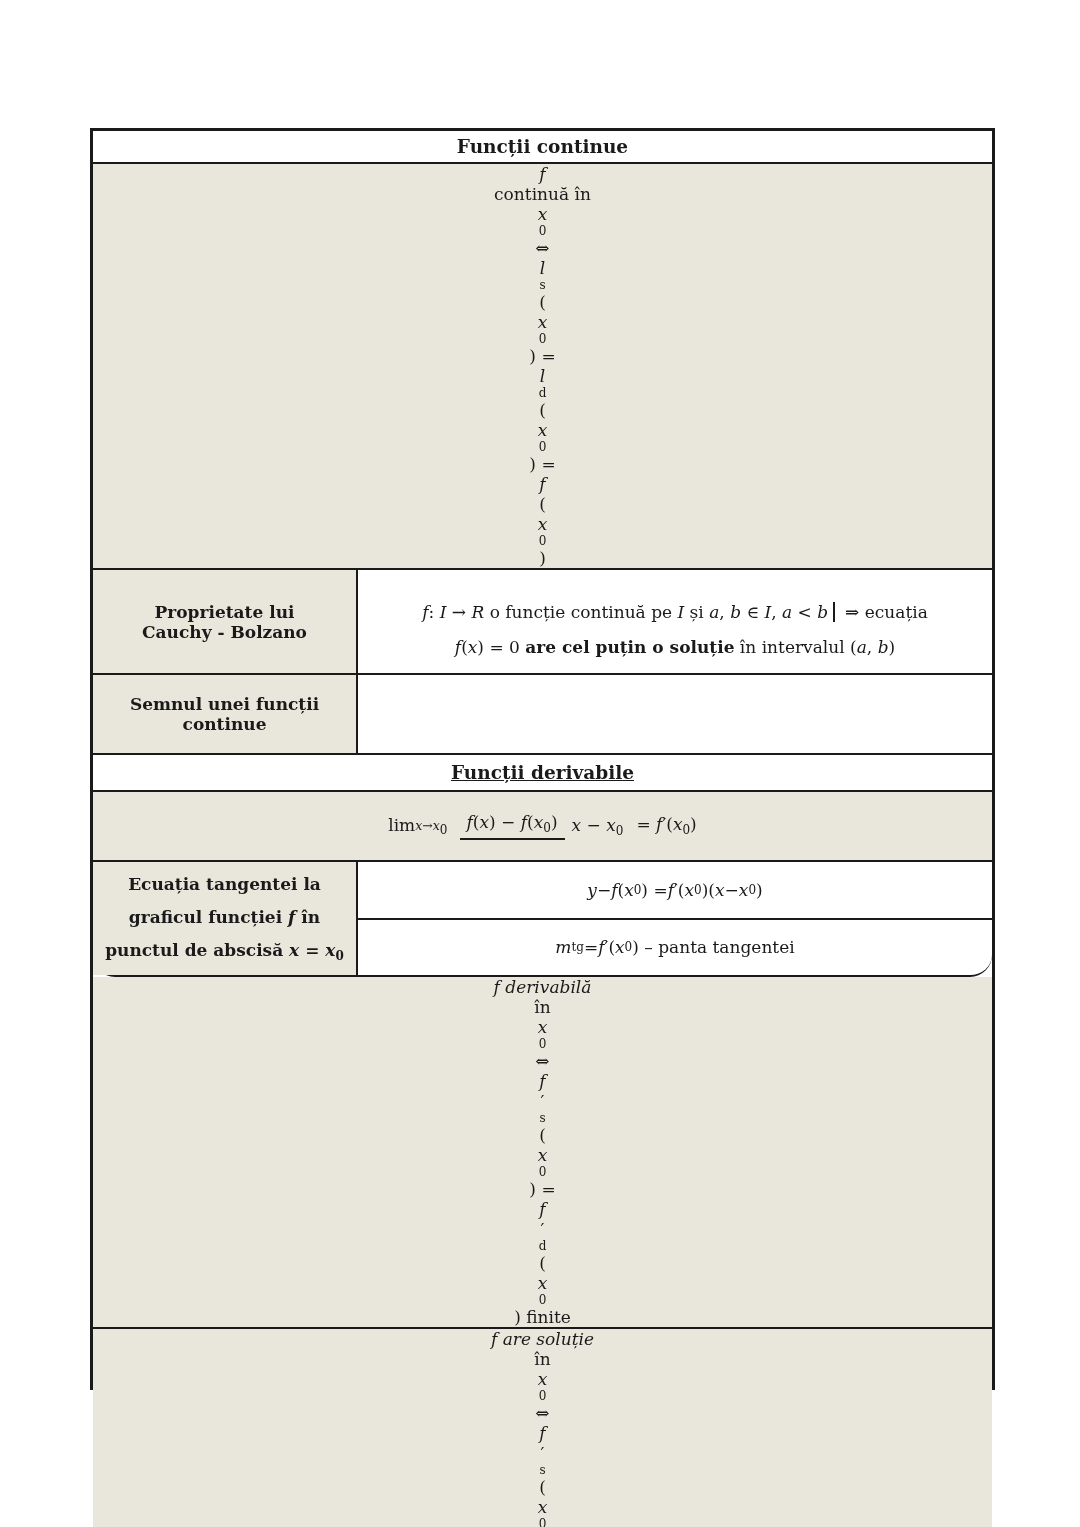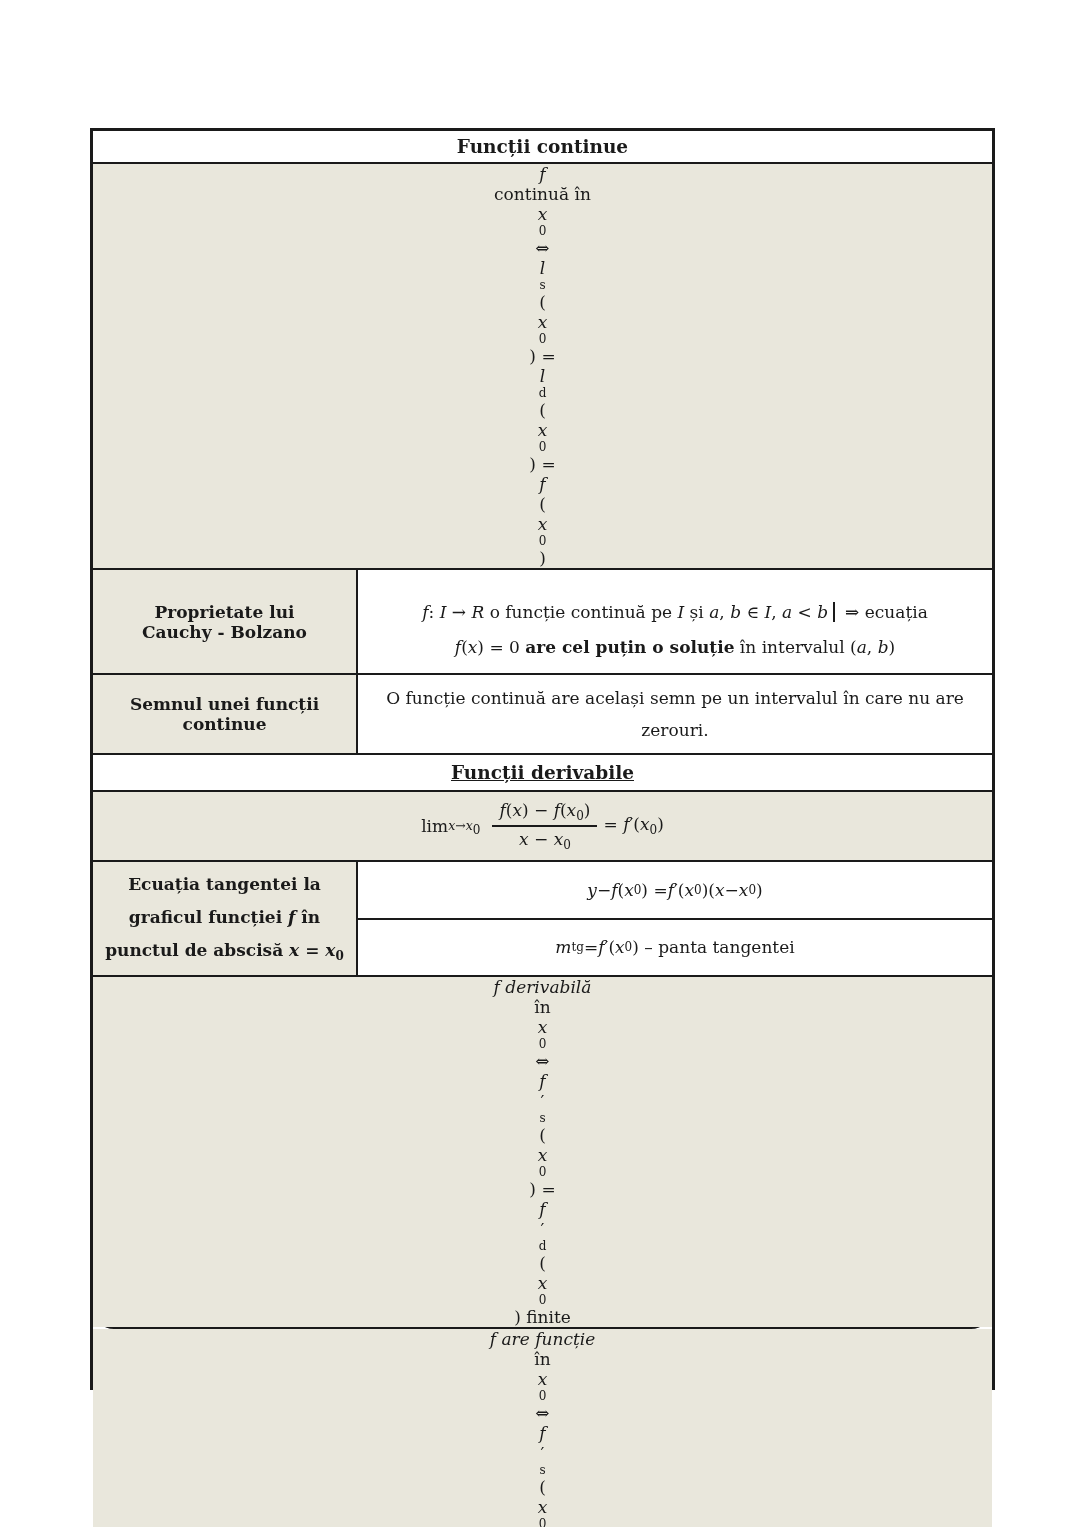--- a/index.html
+++ b/index.html
@@ -20,37 +20,37 @@
     width:905px;height:1262px;
     border:3px solid var(--border);
     box-sizing:border-box;
     background:#fff;
     display:flex;flex-direction:column;
     font-size:17px;
   }
   .row{display:flex;border-bottom:2px solid var(--border);box-sizing:border-box;}
   .row:last-child{border-bottom:none;flex:1;}
   .r1{flex:0 0 33px;}  .r2{flex:0 0 40px;}  .r3{flex:0 0 105px;} .r4{flex:0 0 80px;}
-  .r5{flex:0 0 37px;text-decoration:underline;}  .r6{flex:0 0 70px;}  .r7{flex:0 0 115px;} .r8{flex:0 0 38px;border-radius:21px;}
+  .r5{flex:0 0 37px;text-decoration:underline;}  .r6{flex:0 0 70px;}  .r7{flex:0 0 115px;border-radius:22px;} .r8{flex:0 0 38px;}
   .r9{flex:0 0 38px;}
   .full{flex:1;display:flex;flex-direction:column;align-items:center;justify-content:center;text-align:center;}
   .shade{background:var(--shade);}
   .hdr{font-weight:bold;font-size:18.5px;}
   .lbl{
     flex:0 0 265px;border-right:2px solid var(--border);background:var(--shade);
     display:flex;flex-direction:column;align-items:center;justify-content:center;
     text-align:center;font-weight:bold;box-sizing:border-box;padding:2px 6px;
   }
   .cnt{
     flex:1;background:#fff;display:flex;flex-direction:column;
     justify-content:space-evenly;align-items:center;text-align:center;box-sizing:border-box;
   }
   sub{font-size:12px;}
   
-  .frac{display:inline-flex;flex-direction:column;align-items:center;vertical-align:middle;margin:0 6px;}
+  .frac{display:inline-flex;align-items:center;vertical-align:middle;margin:0 6px;}
   .frac .num{padding:0 7px 2px 7px;border-bottom:2px solid var(--border);}
   .frac .den{padding:2px 7px 0 7px;}
   
   .limstack{display:inline-flex;flex-direction:row;align-items:center;margin-right:6px;line-height:1;}
   .limunder{font-size:12.5px;margin-top:3px;}
   .limwrap{display:flex;align-items:center;justify-content:center;}
   
   .cauchy-top{display:flex;align-items:center;justify-content:flex-start;margin-top:16px;}
   .cauchy-conds{display:flex;flex-direction:column;gap:4px;border-right:2px solid var(--border);padding-right:5px;}
   .cauchy-res{margin-left:10px;}
@@ -87,24 +87,20 @@
         </div>
         <div><i>f</i>(<i>x</i>) = 0 <b>are cel puțin o soluție</b> în intervalul (<i>a</i>, <i>b</i>)</div>
       </div>
     </div>
 
     <div class="row r4">
       <div class="lbl">
         <span>Semnul unei funcții</span>
         <span>continue</span>
       </div>
-      <div class="cnt">
-        <div>O funcție continuă are același semn pe un intervalul în care nu are</div>
-        <div>zerouri.</div>
-      </div>
     </div>
 
     <div class="row r5">
       <div class="full hdr">Funcții derivabile</div>
     </div>
 
     <div class="row r6">
       <div class="full shade">
         <div class="limwrap">
           <span class="limstack">
@@ -130,17 +126,17 @@
         <div class="subrow"><i>y</i> − <i>f</i>(<i>x</i><sub>0</sub>) = <i>f</i>′(<i>x</i><sub>0</sub>)(<i>x</i> − <i>x</i><sub>0</sub>)</div>
         <div class="subrow"><i>m</i><sub>tg</sub> = <i>f</i>′(<i>x</i><sub>0</sub>) – panta tangentei</div>
       </div>
     </div>
 
     <div class="row r8">
       <div class="full shade"><i>f derivabilă</i> în <i>x</i><sub>0</sub> &nbsp;⇔&nbsp; <i>f</i>′<sub>s</sub>(<i>x</i><sub>0</sub>) = <i>f</i>′<sub>d</sub>(<i>x</i><sub>0</sub>) finite</div>
     </div>
 
     <div class="row r9">
-      <div class="full shade"><i>f are funcție</i> în <i>x</i><sub>0</sub> &nbsp;⇔&nbsp; <i>f</i>′<sub>s</sub>(<i>x</i><sub>0</sub>) = ′()</div>
+      <div class="full shade"><i>f are soluție</i> în <i>x</i><sub>0</sub> &nbsp;⇔&nbsp; <i>f</i>′<sub>s</sub>(<i>x</i><sub>0</sub>) = ′()</div>
     </div>
 
   </div>
 </div>
 
 </body></html>

